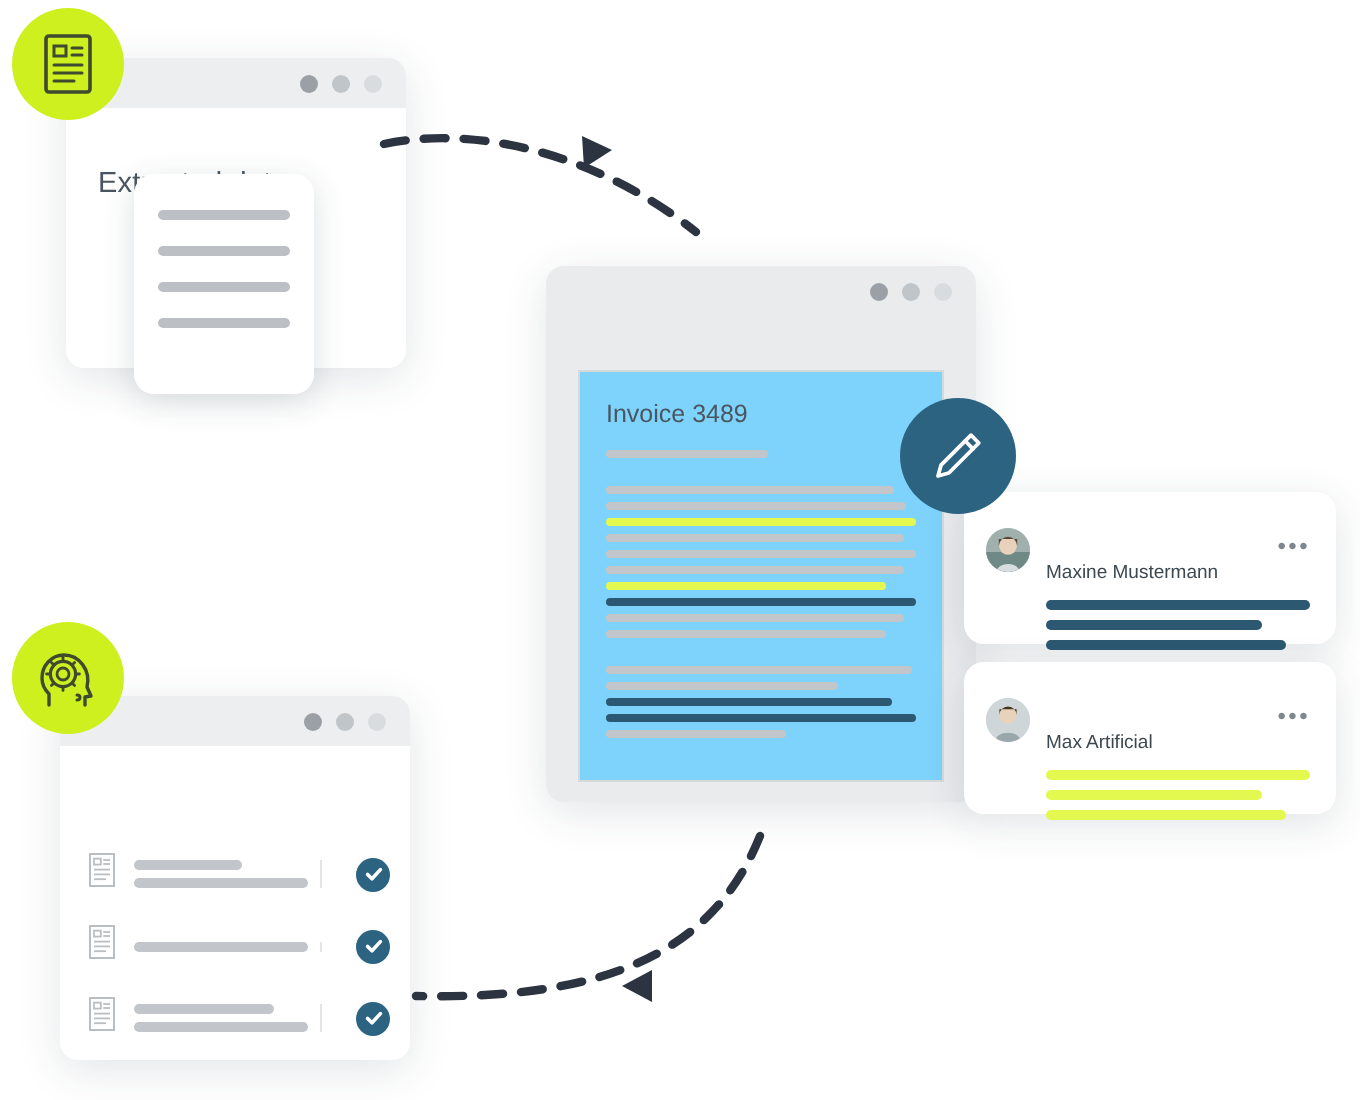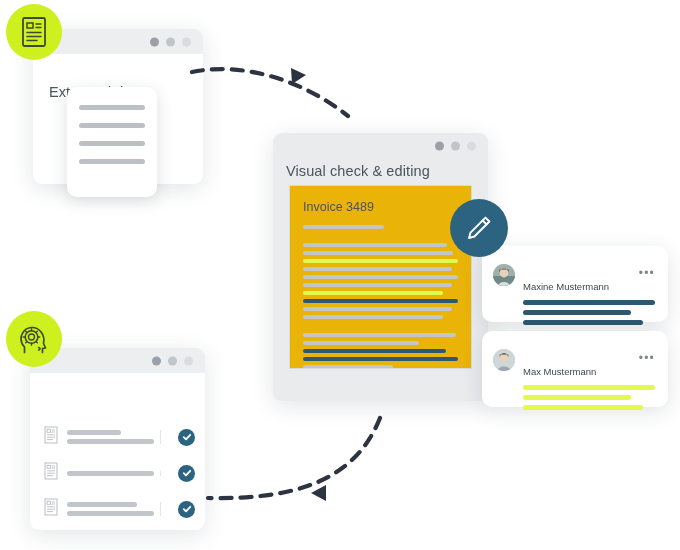--- a/index.html
+++ b/index.html
@@ -108,22 +108,22 @@
     height: 25px;
     position: relative;
   }
   #win-visual .win-title {
     position: absolute;
     left: 13px; top: 30px;
   }
   #doc-page {
     position: absolute;
     left: 16px; top: 52px;
-    width: 183px; height: 184px;
-    background: #eab308;
+    width: 183px; height: 206px;
+    background: #7dd3fc;
     border: 1px solid #d6d9dc;
     box-sizing: border-box;
     padding: 14px 13px;
     overflow: hidden;
   }
   #doc-title {
     color: #4a5560;
     font-size: 12.5px;
     margin-bottom: 11px;
   }
@@ -304,21 +304,20 @@
   </div>
 
   <div class="window" id="win-visual">
     <div class="win-bar-inner">
       <div class="dots">
         <span class="dot d1"></span>
         <span class="dot d2"></span>
         <span class="dot d3"></span>
       </div>
     </div>
-    <div class="win-title">Visual check &amp; editing</div>
 
     <div id="doc-page">
       <div id="doc-title">Invoice 3489</div>
       <div class="doc-lines" id="doc-lines">
           <div class="ln grey" style="width: 52%;"></div>
           <div class="ln gap"></div>
           <div class="ln grey" style="width: 93%;"></div>
           <div class="ln grey" style="width: 97%;"></div>
           <div class="ln lime" style="width: 100%;"></div>
           <div class="ln grey" style="width: 96%;"></div>
@@ -370,21 +369,21 @@
   <div class="comment-card" id="card-max">
     <div class="cc-head">
       <span class="avatar">
         <svg width="22" height="22" viewBox="0 0 22 22">
           <rect width="22" height="22" fill="#cfd6d9"></rect>
           <circle cx="11" cy="8.6" r="4.3" fill="#e8d2bb"></circle>
           <path d="M6.7 8.6 A4.3 4.3 0 0 1 15.3 8.6 L15.3 5.6 L6.7 5.6 Z" fill="#43351f"></path>
           <path d="M4.6 22 C4.6 15.9 17.4 15.9 17.4 22 Z" fill="#9aa7ad"></path>
         </svg>
       </span>
-      <span class="cc-name">Max Mustermann</span>
+      <span class="cc-name">Max Artificial</span>
       <span class="cc-more">•••</span>
     </div>
     <div class="cc-body">
       <div class="ln lime" style="width:100%;background:#e4f94f"></div>
       <div class="ln lime" style="width:82%;background:#e4f94f"></div>
       <div class="ln lime" style="width:91%;background:#e4f94f"></div>
     </div>
   </div>
 
   <div class="window" id="win-ai">

